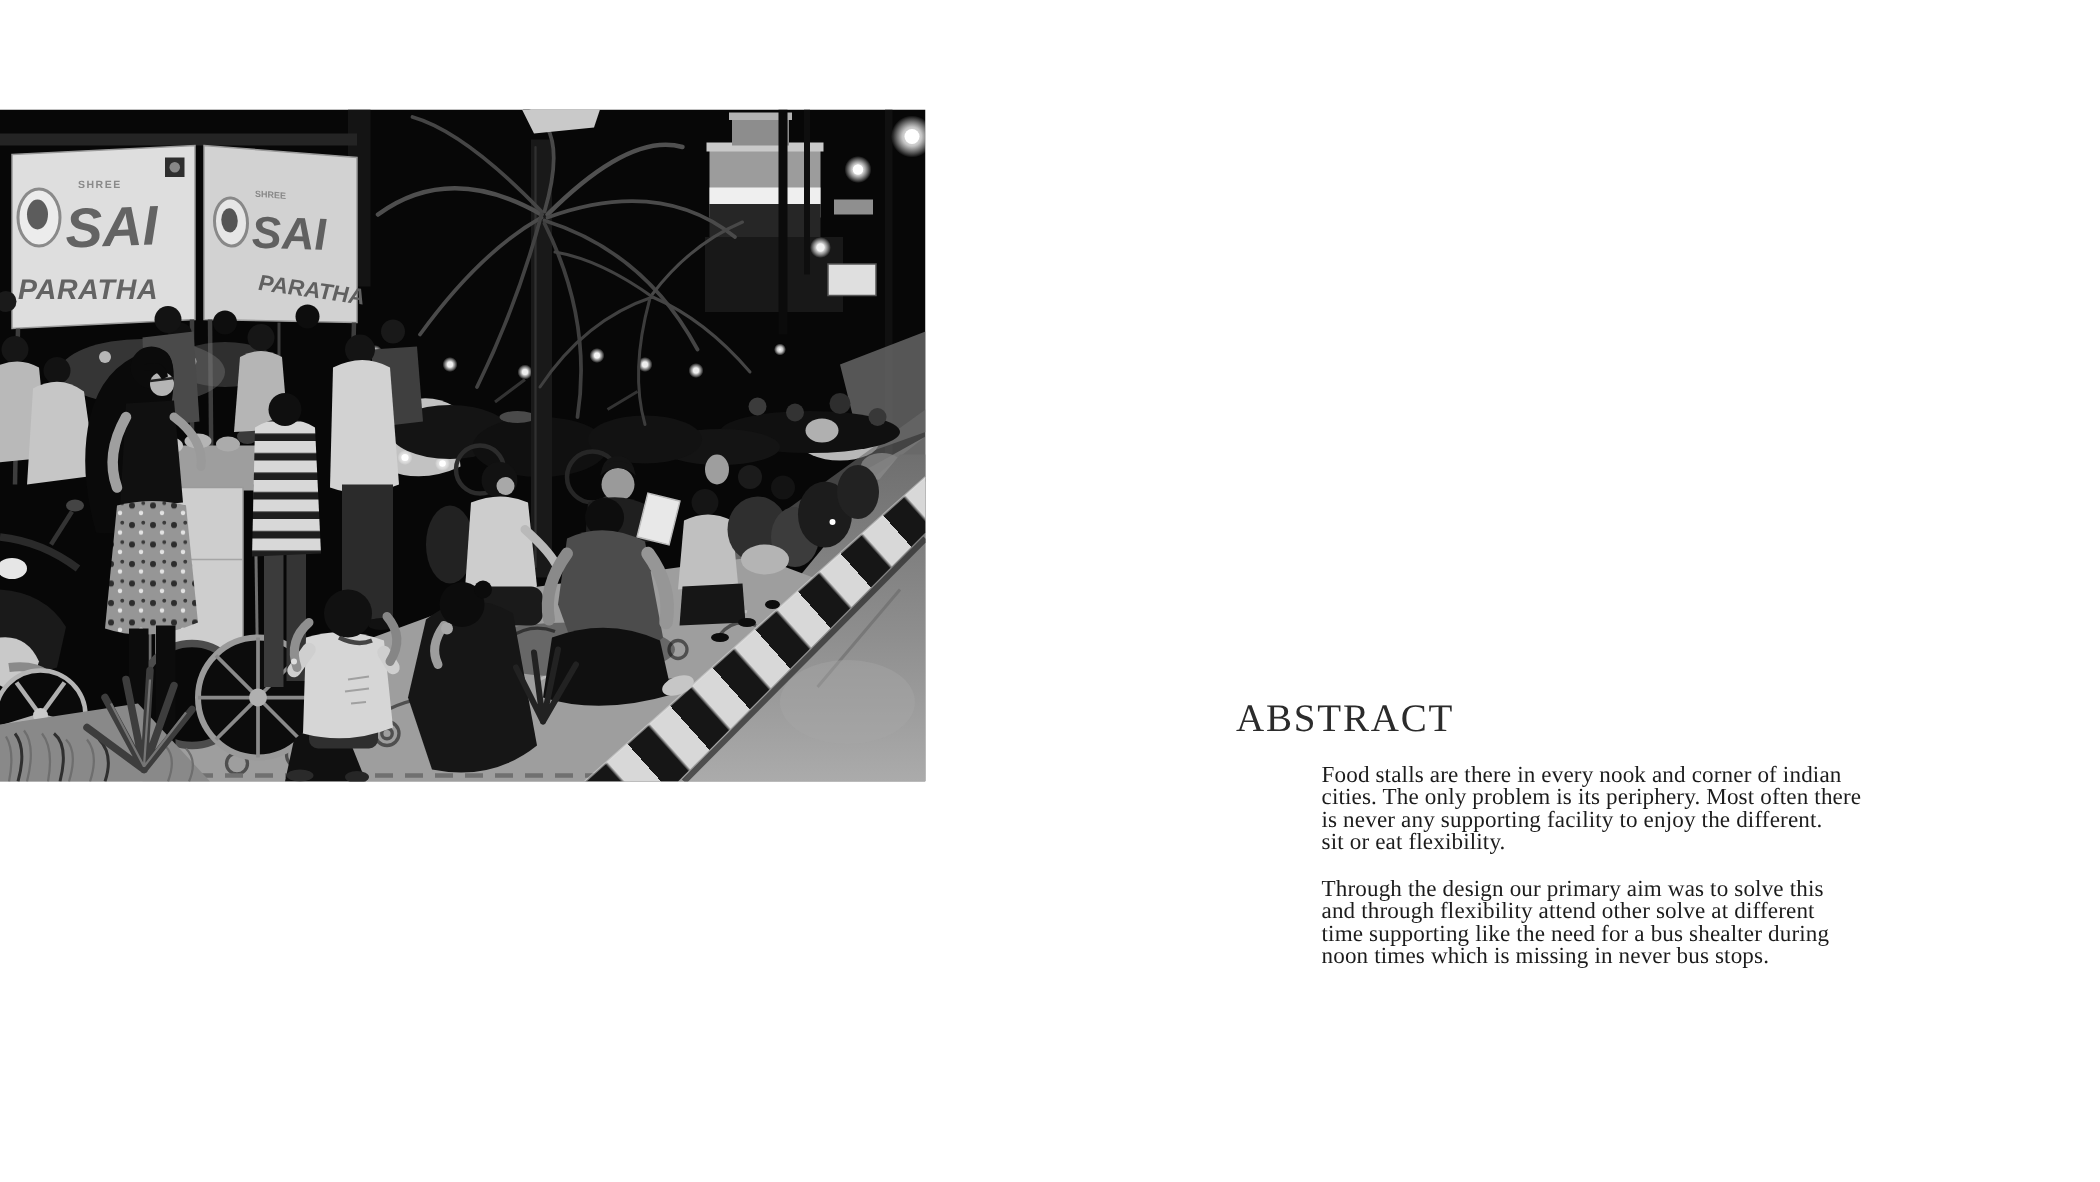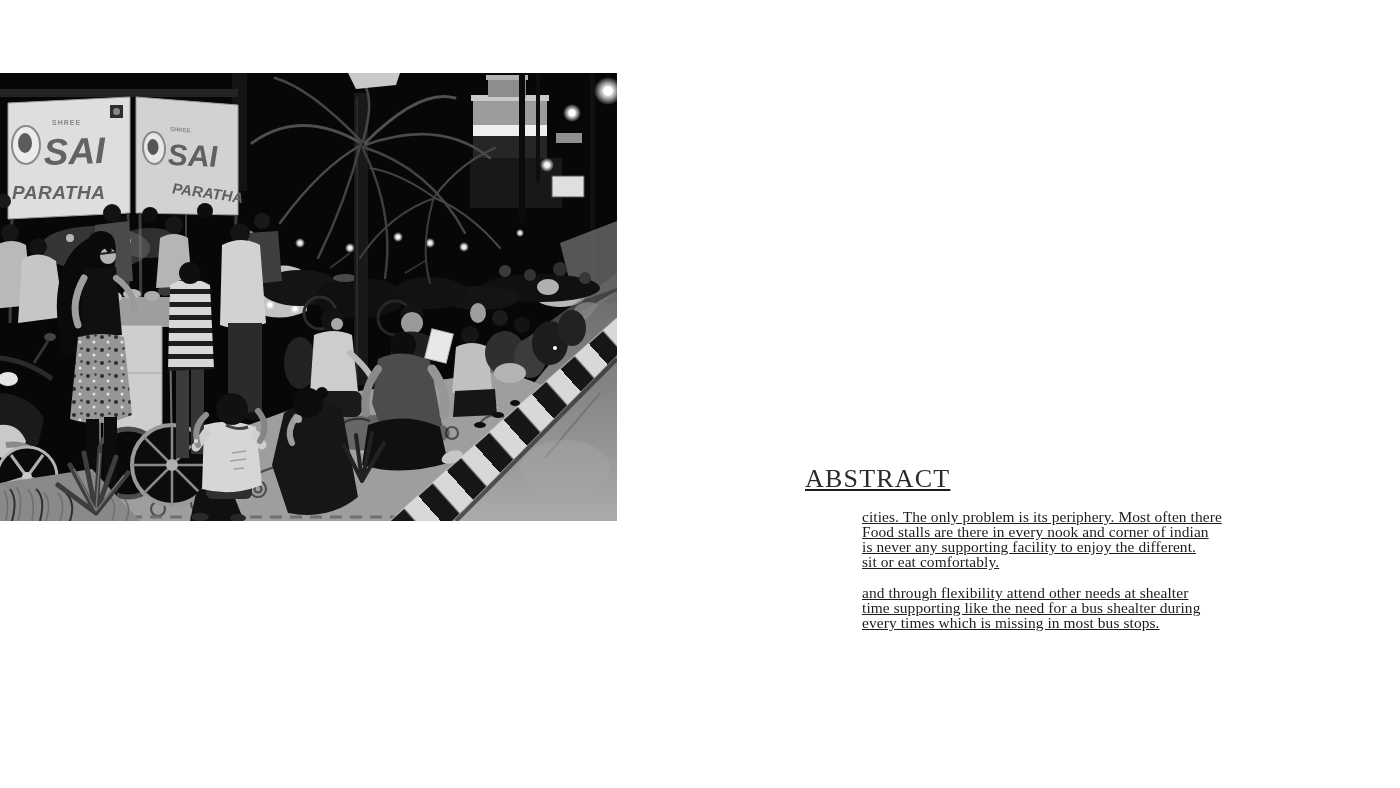--- a/index.html
+++ b/index.html
@@ -2,21 +2,21 @@
 <html><head>
 <meta charset="utf-8">
 <style>
   html,body{margin:0;padding:0;}
   body{
     width:1400px;height:788px;background:#ffffff;position:relative;overflow:hidden;
     font-family:"Liberation Serif", serif;
   }
   .photo{position:absolute;left:0;top:73px;width:617px;height:448px;margin:0;}
   .photo svg{display:block;}
-  .abstract{position:absolute;left:805px;top:464px;width:510px;color:#1c1c1c;text-decoration:underline;}
+  .abstract{position:absolute;left:824px;top:464px;width:510px;color:#1c1c1c;}
   .abstract h1{
     font-size:26px;font-weight:normal;letter-spacing:1.2px;margin:0;
     color:#2b2b2b;font-family:"Liberation Serif", serif;
   }
   .para{margin:15px 0 0 57px;font-size:15.4px;line-height:15px;letter-spacing:0.1px;color:#1c1c1c;}
   .para.p2{margin-top:16px;}
   .line{white-space:nowrap;}
   .sign-name{font-family:"Liberation Sans",sans-serif;font-weight:bold;font-style:italic;}
   .sign-small{font-family:"Liberation Sans",sans-serif;font-weight:bold;}
 </style>
@@ -377,25 +377,26 @@
         <g stroke="#222" stroke-width="4" stroke-linecap="round" fill="none">
           <path d="M362,408 L344,372 M362,408 L356,362 M362,408 L372,360 M362,408 L384,370"></path>
         </g>
       </g>
     </svg>
   </figure>
 
   <section class="abstract">
     <h1>ABSTRACT</h1>
     <div class="para">
+      <div class="line">Food stalls are there in every nook and corner of indian</div>
       <div class="line">cities. The only problem is its periphery. Most often there</div>
-      <div class="line">Food stalls are there in every nook and corner of indian</div>
       <div class="line">is never any supporting facility to enjoy the different.</div>
-      <div class="line">sit or eat comfortably.</div>
+      <div class="line">sit or eat flexibility.</div>
     </div>
     <div class="para p2">
-      <div class="line">and through flexibility attend other needs at shealter</div>
+      <div class="line">Through the design our primary aim was to solve this</div>
+      <div class="line">and through flexibility attend other solve at different</div>
       <div class="line">time supporting like the need for a bus shealter during</div>
-      <div class="line">every times which is missing in most bus stops.</div>
+      <div class="line">noon times which is missing in never bus stops.</div>
     </div>
   </section>
 
 </main>
 
 </body></html>

